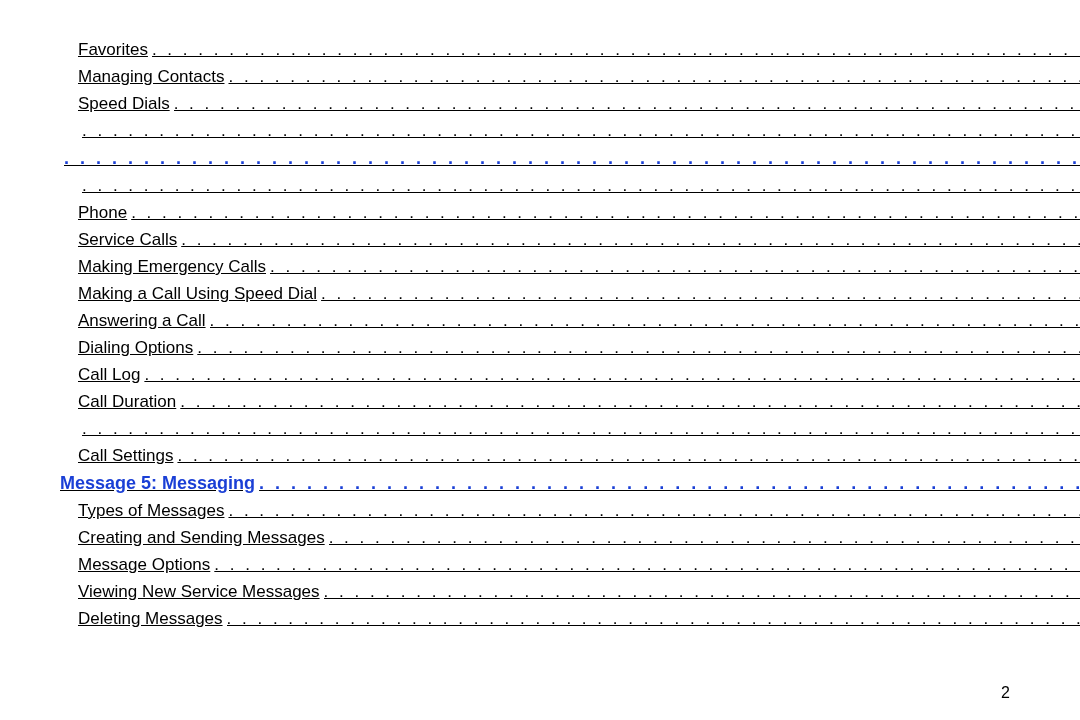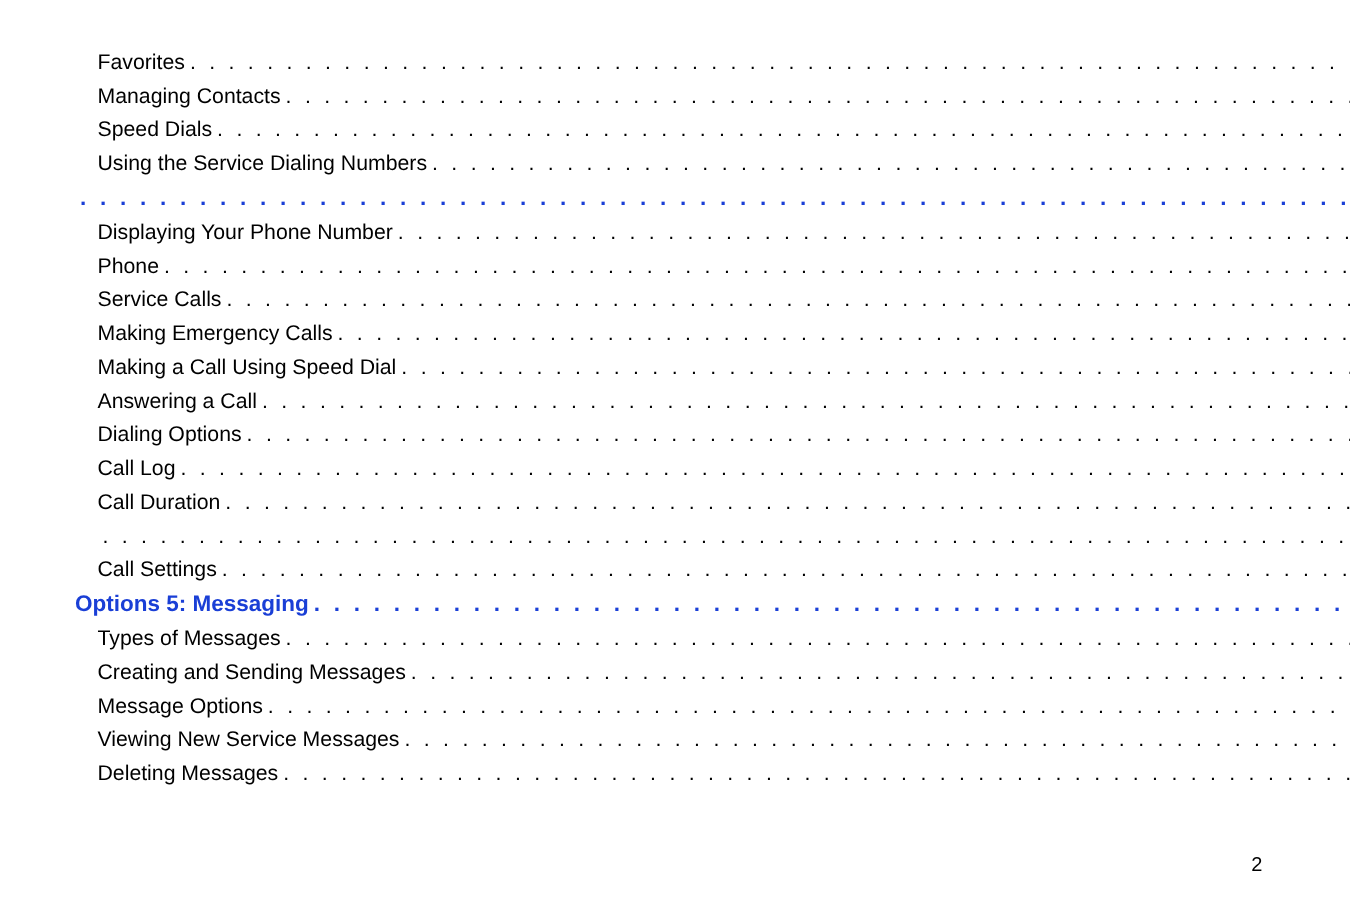--- a/index.html
+++ b/index.html
@@ -7,20 +7,21 @@
       width: 1080px;
       height: 720px;
       background: #fff;
       font-family: Arial, Helvetica, sans-serif;
       padding: 40px 60px 20px 60px;
       position: relative;
     }
     .columns {
       display: flex;
       gap: 60px;
+      text-decoration: underline;
     }
     .col {
       flex: 1;
     }
     .toc-line {
       display: flex;
       align-items: baseline;
       font-size: 17px;
       margin-bottom: 7px;
       color: #000;
@@ -78,28 +79,26 @@
       </div>
       <div class="toc-line indent">
         <span class="label">Managing Contacts</span>
         <span class="dots"></span>
       </div>
       <div class="toc-line indent">
         <span class="label">Speed Dials</span>
         <span class="dots"></span>
       </div>
       <div class="toc-line indent">
-        <span class="label">Using the Service Dialing Numbers</span>
         <span class="dots"></span>
       </div>
       <div class="toc-heading">
         <span class="dots"></span>
       </div>
       <div class="toc-line indent">
-        <span class="label">Displaying Your Phone Number</span>
         <span class="dots"></span>
       </div>
       <div class="toc-line indent">
         <span class="label">Phone</span>
         <span class="dots"></span>
       </div>
       <div class="toc-line indent">
         <span class="label">Service Calls</span>
         <span class="dots"></span>
       </div>
@@ -128,21 +127,21 @@
         <span class="dots"></span>
       </div>
       <div class="toc-line indent">
         <span class="dots"></span>
       </div>
       <div class="toc-line indent">
         <span class="label">Call Settings</span>
         <span class="dots"></span>
       </div>
       <div class="toc-heading">
-        <span class="label">Options 5:  Messaging</span>
+        <span class="label">Message 5:  Messaging</span>
         <span class="dots"></span>
       </div>
       <div class="toc-line indent">
         <span class="label">Types of Messages</span>
         <span class="dots"></span>
       </div>
       <div class="toc-line indent">
         <span class="label">Creating and Sending Messages</span>
         <span class="dots"></span>
       </div>

